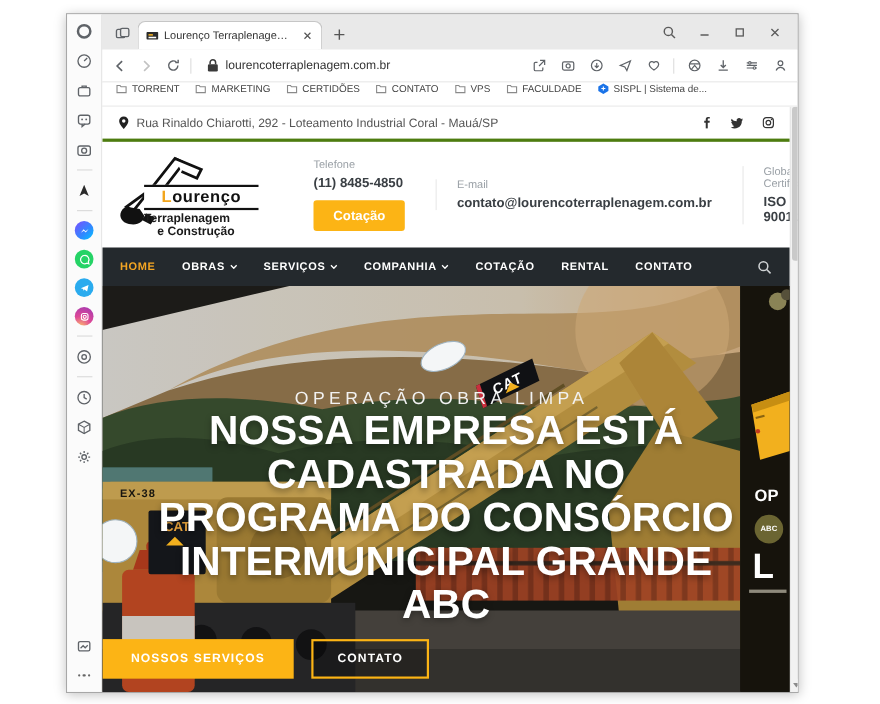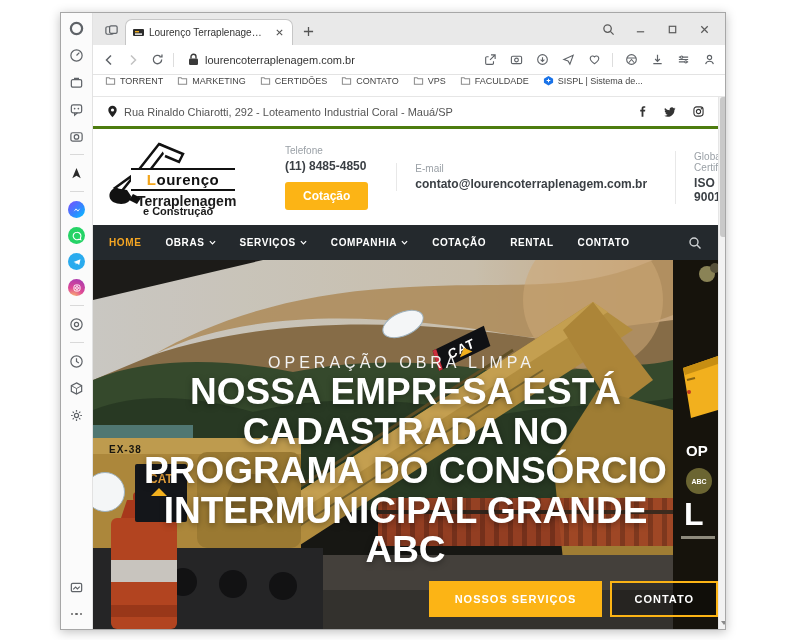--- a/index.html
+++ b/index.html
@@ -69,21 +69,21 @@
   .addr svg { width:11px; height:13px; color:#222; }
   .soc { margin-left:auto; display:flex; gap:16px; color:#333; }
   .soc .s-ic { width:12px; height:12px; cursor:pointer; display:flex; align-items:center; justify-content:center; }
 
   
   .site-header { height:96px; display:flex; align-items:center; padding:0 14px; background:#fff; }
   .logo { position:relative; width:132px; height:82px; flex:0 0 auto; cursor:pointer; }
   .logo svg { position:absolute; left:0; top:0; }
   .logo-band { position:absolute; left:24px; top:32px; width:104px; border-top:2.5px solid #111; border-bottom:2.5px solid #111; background:#fff; text-align:center; font-weight:bold; font-size:15px; letter-spacing:.5px; color:#111; line-height:19px; }
   .logo-band b { color:#f2a51c; }
-  .logo-t1 { position:absolute; left:30px; top:57px; font-size:14px; font-weight:bold; color:#1a1a1a; }
+  .logo-t1 { position:absolute; left:24px; top:57px; font-size:11px; font-weight:bold; color:#1a1a1a; }
   .logo-t2 { position:absolute; left:36px; top:69px; font-size:11px; font-weight:bold; color:#1a1a1a; }
   .hdr-col { margin-left:28px; padding-left:18px; }
   .hdr-col.sep { border-left:1px solid #e8e8e8; }
   .hdr-label { font-size:10px; color:#9aa0a6; margin-bottom:3px; }
   .hdr-value { font-size:12px; font-weight:bold; color:#3a3f44; }
   .quote-btn { margin-top:9px; display:inline-block; background:#fcb415; color:#fff; font-size:12px; font-weight:bold; padding:7px 18px; border-radius:3px; cursor:pointer; }
 
   
   .nav { height:35px; background:#24292d; display:flex; align-items:center; padding:0 16px; gap:24px; }
   .nav-item { display:flex; align-items:center; gap:4px; font-size:10px; font-weight:bold; letter-spacing:.6px; color:#fff; cursor:pointer; }
@@ -100,21 +100,21 @@
   .cat-decal::after { content:""; position:absolute; left:38%; bottom:3px; border-left:7px solid transparent; border-right:7px solid transparent; border-bottom:7px solid #f2b01e; }
   .sticker { position:absolute; width:44px; height:24px; background:#f4f6f7; border:1px solid #9fb3c0; border-radius:50%; transform:rotate(-24deg); }
   .st1 { left:288px; top:52px; }
   .st2 { left:-8px; top:212px; width:40px; height:40px; transform:none; border-radius:50%; }
   .ex-label { position:absolute; left:16px; top:184px; font-size:10px; font-weight:bold; color:#17150f; letter-spacing:1px; }
   .cat-panel { position:absolute; left:42px; top:204px; width:52px; height:58px; background:#14161a; color:#e8a33d; font-weight:bold; font-size:12px; text-align:center; padding-top:8px; border-radius:2px; }
   .cat-panel::after { content:""; position:absolute; left:16px; top:24px; border-left:8px solid transparent; border-right:8px solid transparent; border-bottom:8px solid #f2b01e; }
   .caption { position:absolute; left:0; top:0; width:625px; height:369px; z-index:5; text-align:center; pointer-events:none; }
   .kicker { position:absolute; left:0; right:8px; top:86px; font-size:16px; letter-spacing:4px; color:#f2f2f2;margin-top:8px; }
   .hero-title { position:absolute; left:50%; transform:translateX(-50%); top:112px; width:552px; font-size:37px; line-height:1.07; font-weight:800; color:#fff; text-shadow:0 2px 6px rgba(0,0,0,.35); }
-  .hero-btns { position:absolute; left:0; right:0; bottom:12px; display:flex; justify-content:flex-end; gap:8px; pointer-events:auto; }
+  .hero-btns { position:absolute; left:0; right:0; bottom:12px; display:flex; justify-content:flex-start; gap:16px; pointer-events:auto; }
   .btn-fill { background:#fcb415; color:#fff; font-size:11px; font-weight:bold; letter-spacing:1px; padding:12px 26px; cursor:pointer; }
   .btn-line { background:rgba(0,0,0,.25); border:2px solid #fcb415; color:#fff; font-size:11px; font-weight:bold; letter-spacing:1px; padding:10px 22px; cursor:pointer; }
 
   
   .preview { position:absolute; left:580px; top:0; width:45px; height:369px; background:#16130c; z-index:1; }
   .preview svg { position:absolute; left:0; top:0; }
   .pv-op { position:absolute; left:13px; top:182px; color:#fff; font-weight:800; font-size:15px; }
   .pv-abc { position:absolute; left:13px; top:208px; width:26px; height:26px; border-radius:50%; background:#6b6532; color:#fff; font-weight:bold; font-size:7px; display:flex; align-items:center; justify-content:center; }
   .pv-l { position:absolute; left:11px; top:236px; color:#fff; font-weight:800; font-size:32px; }
   .pv-small { position:absolute; left:8px; top:276px; width:34px; height:3px; background:#8e8a7c; }

